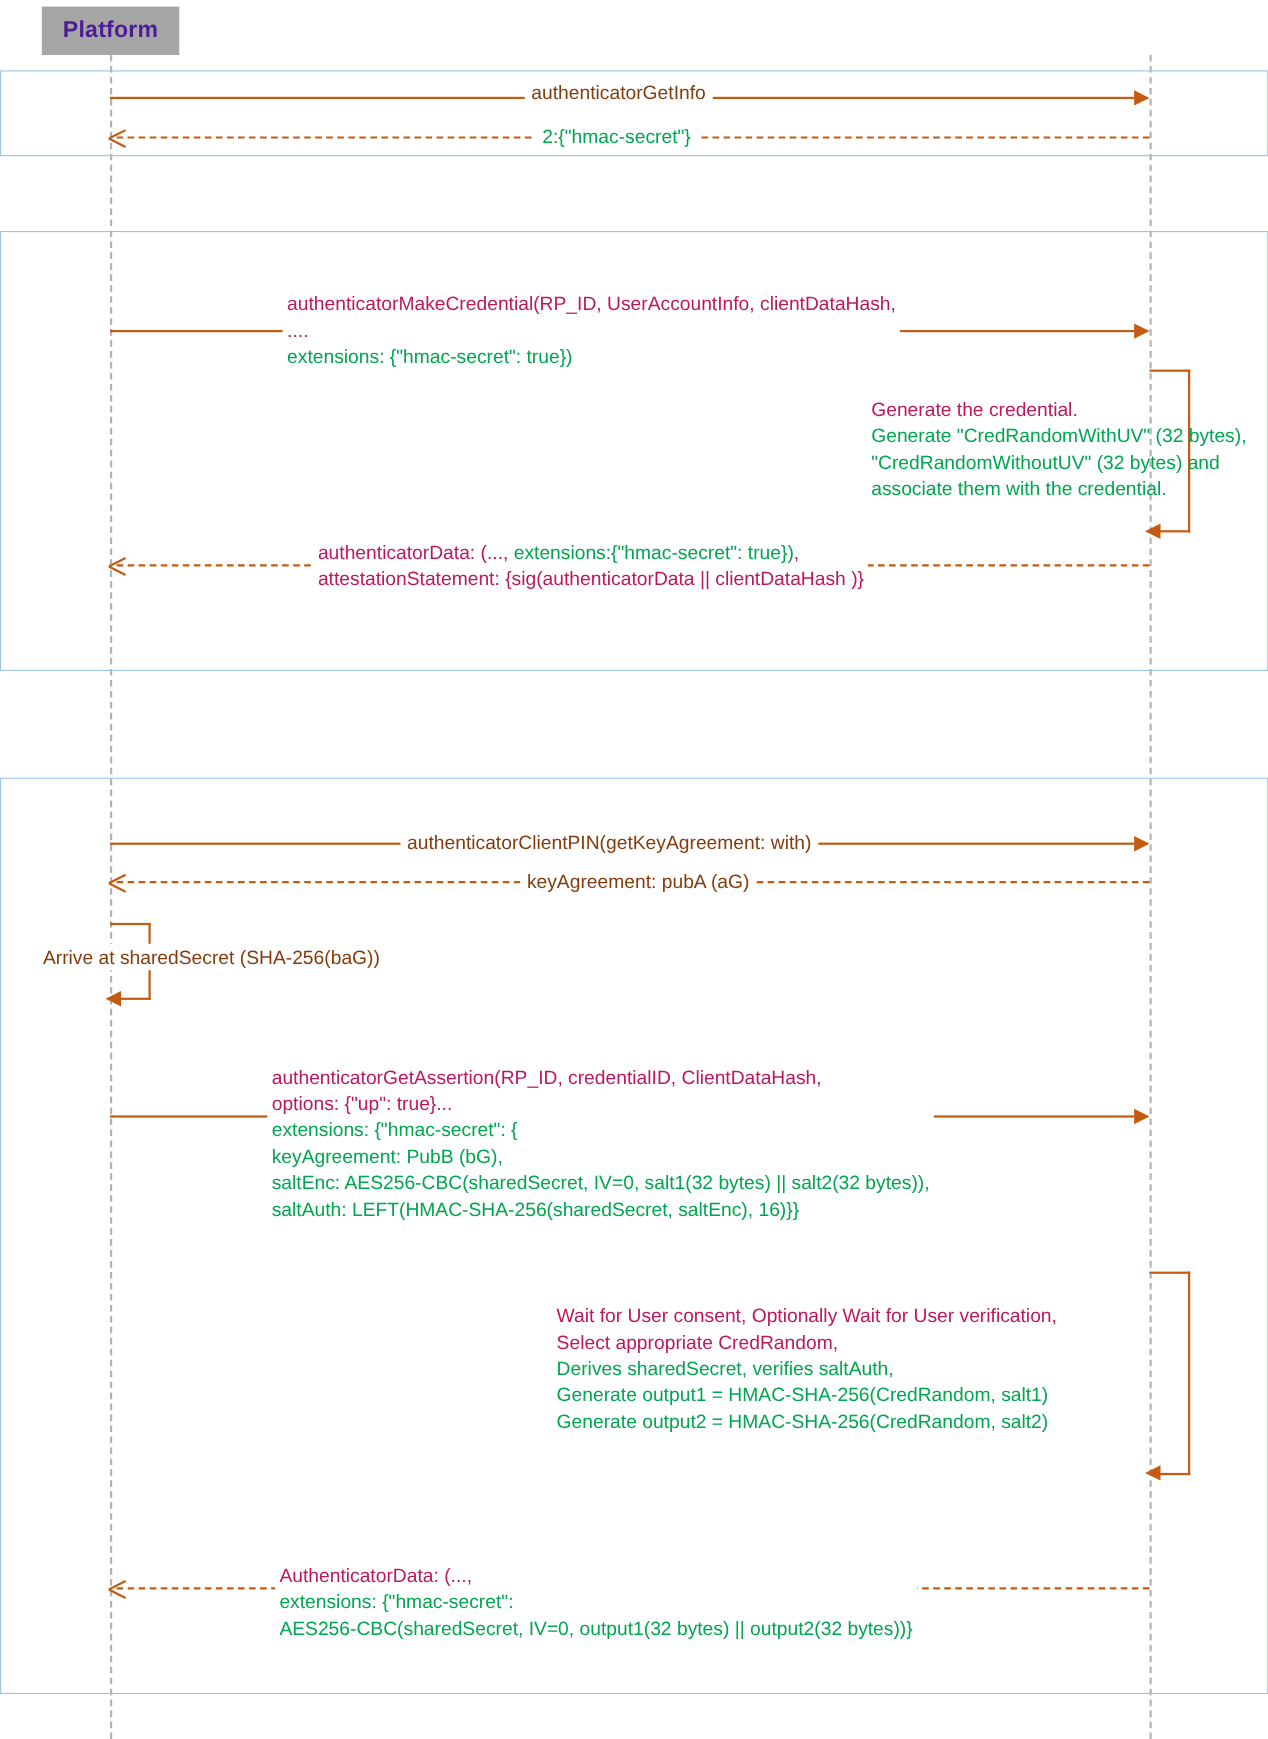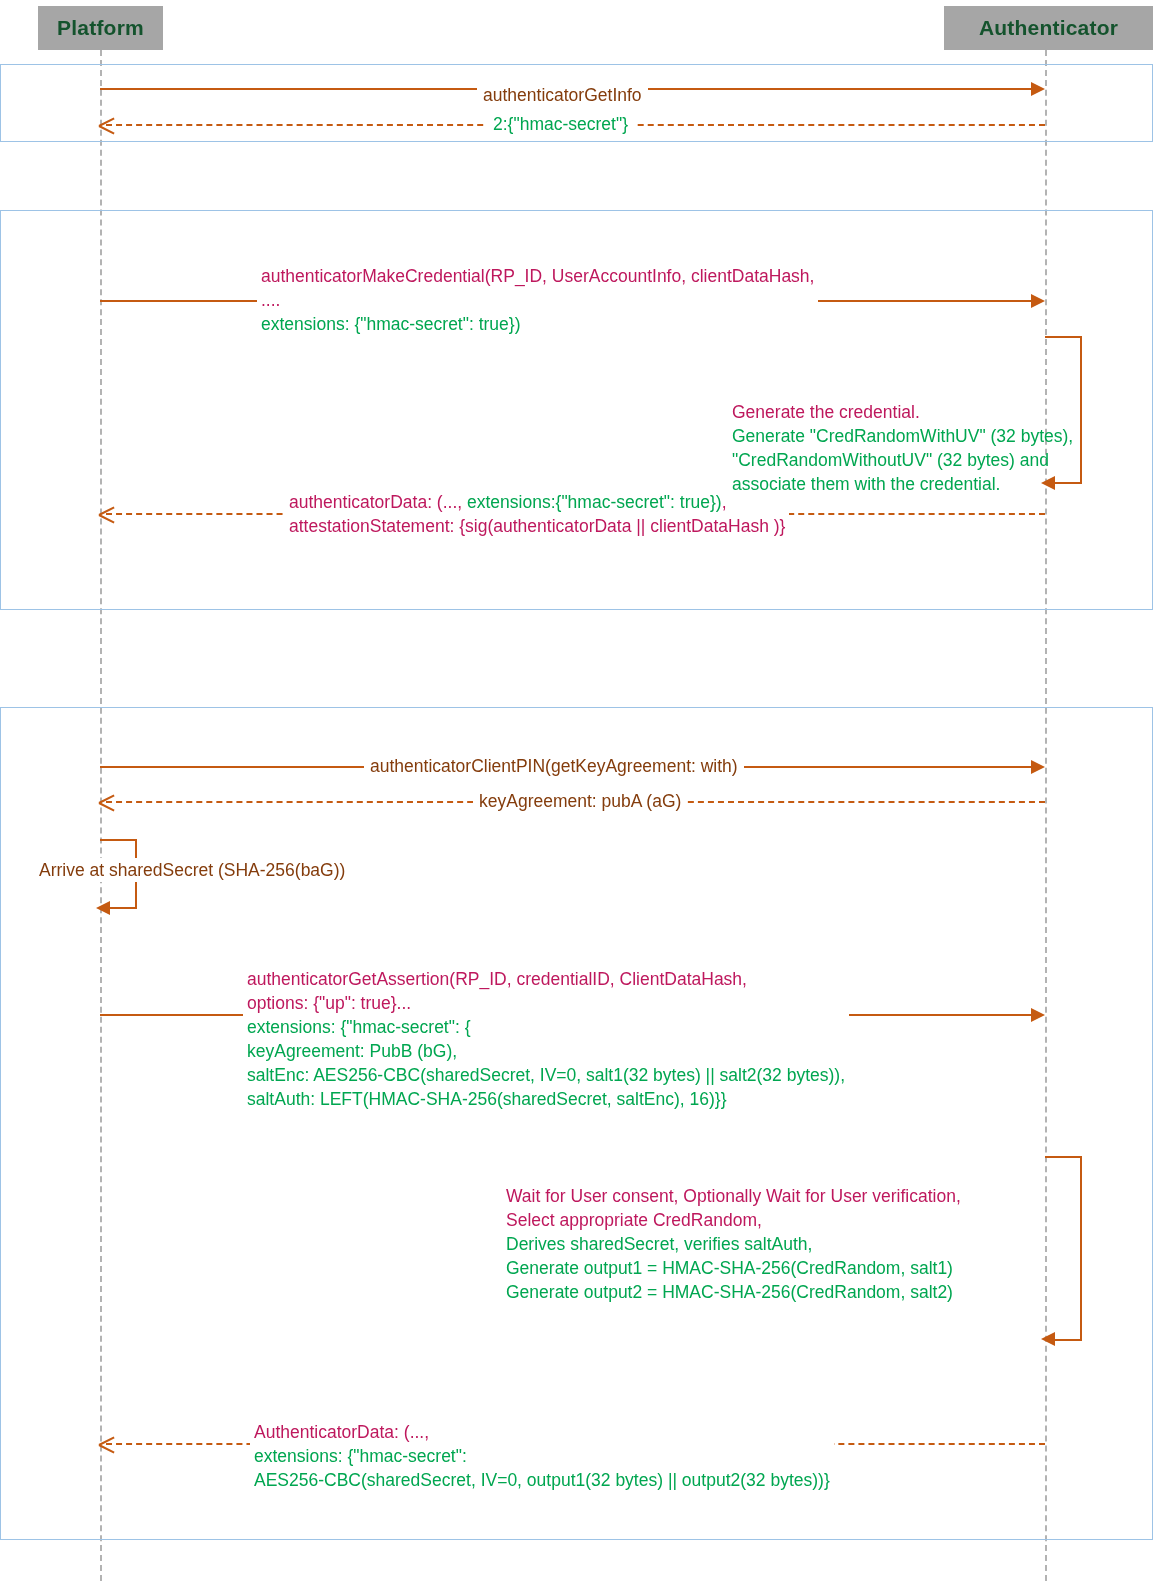--- a/index.html
+++ b/index.html
@@ -14,21 +14,21 @@
     position: relative;
     width: 1153px;
     height: 1581px;
     overflow: hidden;
     background: #ffffff;
   }
   
   .actor-box {
     position: absolute;
     background: #a6a6a6;
-    color: #14532d;
+    color: #4c1d95;
     font-weight: bold;
     font-size: 21px;
     display: flex;
     align-items: center;
     justify-content: center;
     letter-spacing: 0.2px;
   }
   #actor-platform { left: 38px; top: 6px; width: 125px; height: 44px; }
   #actor-authenticator { left: 944px; top: 6px; width: 209px; height: 44px; }
 
@@ -129,37 +129,36 @@
 <div id="diagram">
 
   <div class="lifeline" id="lifeline-platform"></div>
   <div class="lifeline" id="lifeline-authenticator"></div>
 
   <div class="frame" id="frame-1"></div>
   <div class="frame" id="frame-2"></div>
   <div class="frame" id="frame-3"></div>
 
   <div class="actor-box" id="actor-platform">Platform</div>
-  <div class="actor-box" id="actor-authenticator">Authenticator</div>
 
   <div class="msg-line msg-solid" style="left:100px; top:88px; width:931px;"></div>
   <div class="arrow-right" style="left:1031px; top:82px;"></div>
-  <div class="label label-bg label-center" style="left:477px; top:83px; padding:0 6px;text-align:right;">authenticatorGetInfo</div>
+  <div class="label label-bg label-center" style="left:477px; top:72px; padding:0 6px;text-align:right;">authenticatorGetInfo</div>
 
   <div class="msg-line msg-dashed" style="left:106px; top:124px; width:939px;"></div>
   <div class="arrow-open-left" style="left:99px; top:117px;"></div>
   <div class="label label-bg label-center" style="left:487px; top:112px; padding:0 6px;"><span class="g">2:{"hmac-secret"}</span></div>
 
   <div class="msg-line msg-solid" style="left:100px; top:300px; width:931px;"></div>
   <div class="arrow-right" style="left:1031px; top:294px;"></div>
   <div class="label label-bg" style="left:257px; top:264px; padding:0 4px;"><span class="b">authenticatorMakeCredential(RP_ID, UserAccountInfo, clientDataHash,</span><br><span class="b">....</span><br><span class="g">extensions: {"hmac-secret": true})</span></div>
 
   <div class="self-loop" style="left:1045px; top:336px; width:37px; height:148px;"></div>
   <div class="arrow-left" style="left:1041px; top:476px;"></div>
-  <div class="label" style="left:732px; top:360px;margin-top:40px;"><span class="b">Generate the credential.</span><br><span class="g">Generate "CredRandomWithUV" (32 bytes),</span><br><span class="g">"CredRandomWithoutUV" (32 bytes) and</span><br><span class="g">associate them with the credential.</span></div>
+  <div class="label" style="left:792px; top:360px;"><span class="b">Generate the credential.</span><br><span class="g">Generate "CredRandomWithUV" (32 bytes),</span><br><span class="g">"CredRandomWithoutUV" (32 bytes) and</span><br><span class="g">associate them with the credential.</span></div>
 
   <div class="msg-line msg-dashed" style="left:106px; top:513px; width:939px;"></div>
   <div class="arrow-open-left" style="left:99px; top:506px;"></div>
   <div class="label label-bg" style="left:285px; top:490px; padding:0 4px;"><span class="b">authenticatorData: (..., </span><span class="g">extensions:{"hmac-secret": true})</span><span class="b">,</span><br><span class="b">attestationStatement: {sig(authenticatorData || clientDataHash )}</span></div>
 
   <div class="msg-line msg-solid" style="left:100px; top:766px; width:931px;"></div>
   <div class="arrow-right" style="left:1031px; top:760px;"></div>
   <div class="label label-bg label-center" style="left:364px; top:754px; padding:0 6px;">authenticatorClientPIN(getKeyAgreement: with)</div>
 
   <div class="msg-line msg-dashed" style="left:106px; top:801px; width:939px;"></div>

